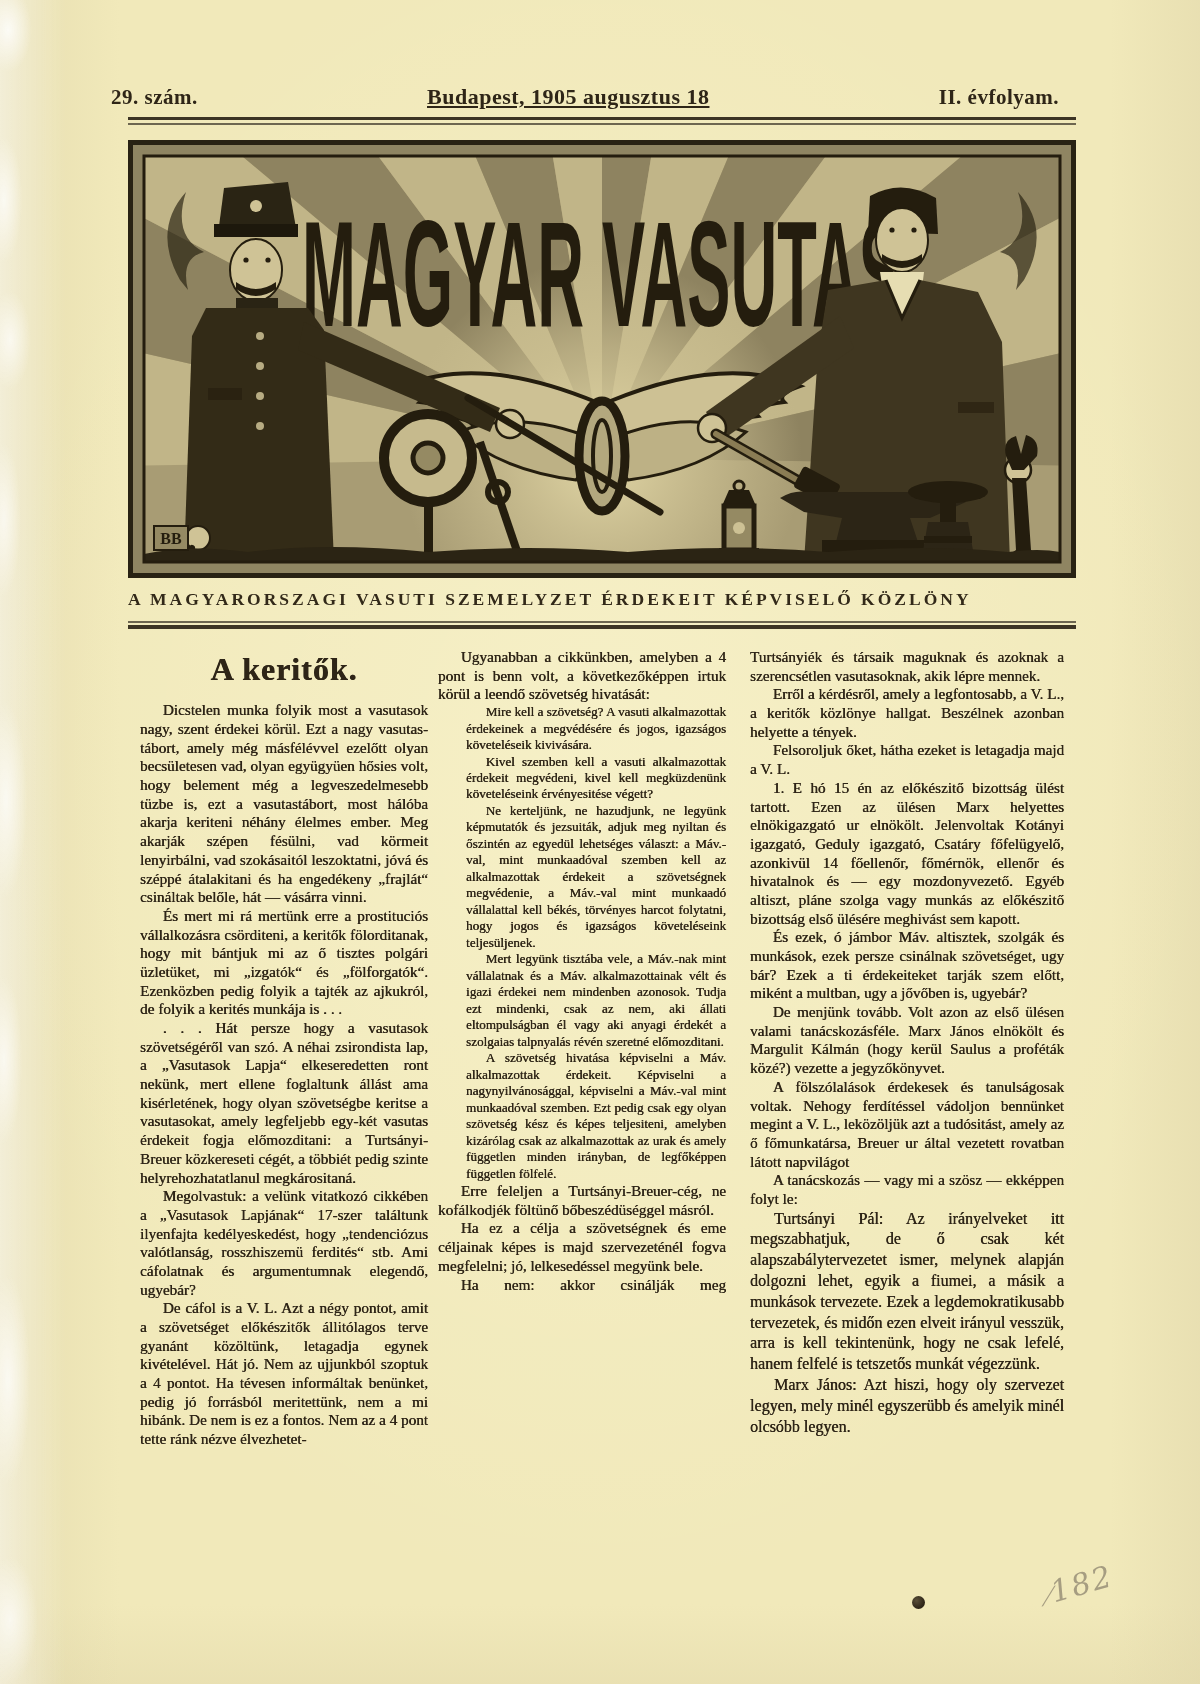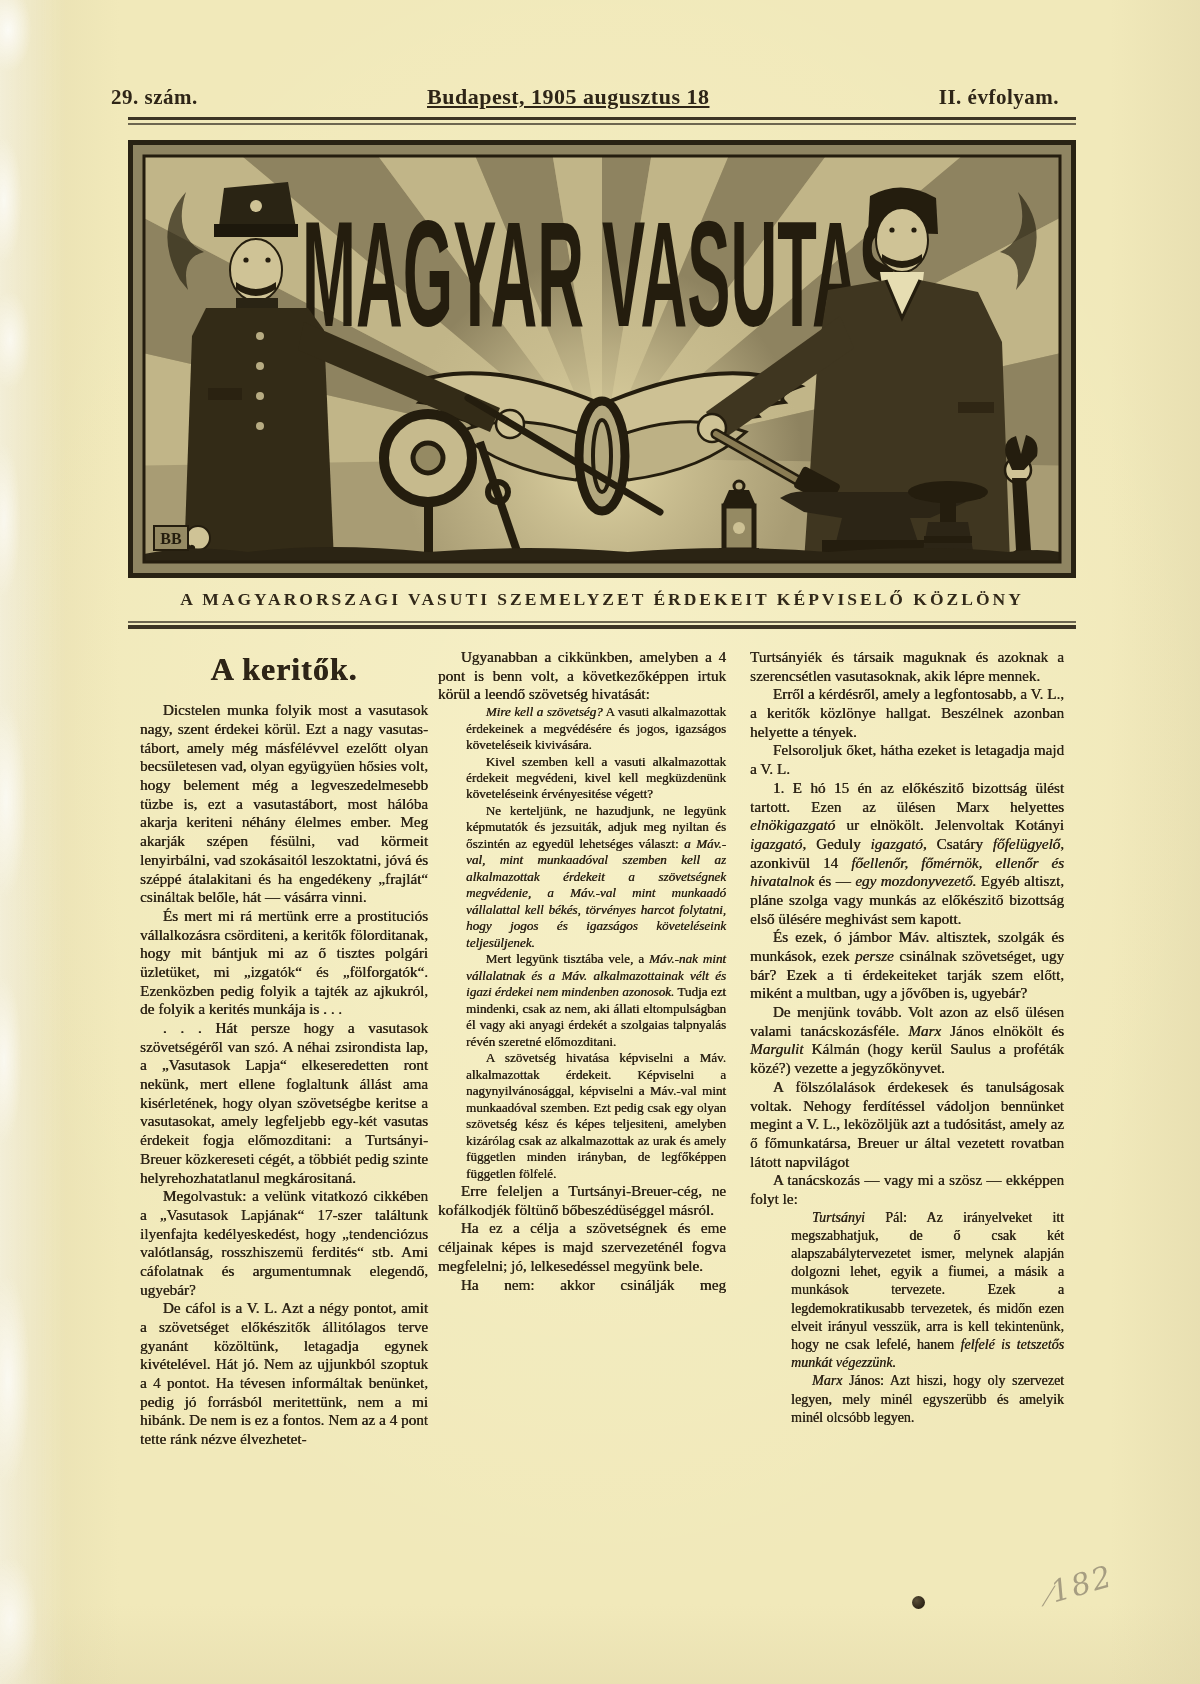--- a/index.html
+++ b/index.html
@@ -31,39 +31,39 @@
       linear-gradient(90deg, rgba(255,255,255,.55), rgba(255,255,255,0) 60%);
   }
   .hdr{position:absolute;left:111px;top:84px;width:948px;
     display:flex;justify-content:space-between;align-items:flex-end;
     font-weight:bold;font-size:21px;letter-spacing:.5px;}
   .hdr-center{font-size:22px;text-decoration:underline;}
   .hdr-rule{position:absolute;left:128px;top:117px;width:948px;height:3px;
     border-top:3px solid #3c3424;border-bottom:2px solid #6d6650;}
   .banner{position:absolute;left:128px;top:140px;width:948px;height:438px;margin:0;}
   .banner svg{display:block;width:100%;height:100%;}
-  .subtitle{position:absolute;left:128px;top:589px;width:948px;text-align:center;
+  .subtitle{position:absolute;left:128px;top:589px;width:948px;text-align:left;
     font-weight:bold;font-size:17.5px;letter-spacing:3px;color:#322919;}
   .sub-rule{position:absolute;left:128px;top:621px;width:948px;height:2px;
     border-top:2px solid #6d6650;border-bottom:4px solid #3c3424;}
   .col{position:absolute;top:648px;text-align:justify;
     font-size:15.2px;line-height:1.23;
     text-shadow:0.35px 0 0 currentColor;}
   .col1{left:140px;width:288px;}
   .col2{left:438px;width:288px;}
   .col3{left:750px;width:314px;}
   .col h1{margin:2px 0 12px;text-align:center;font-size:32px;letter-spacing:1px;
     font-weight:bold;text-shadow:0.5px 0 0 currentColor;}
   .col p{margin:0;text-indent:1.5em;}
   .col p.noind{text-indent:0;}
   .col p.spread{text-align-last:justify;}
   .quote{padding-left:28px;}
   .quote p{font-size:13.1px;line-height:1.26;}
-  .fine p{font-size:14px;line-height:1.3;margin-left:41px;}
-  .it{font-style:italic;}
+  .fine p{font-size:16px;line-height:1.3;}
+  .it{}
   .ink-dot{position:absolute;left:912px;top:1596px;width:13px;height:13px;border-radius:50%;
     background:radial-gradient(circle at 35% 35%, #5a4f38, #2c2416 70%);}
   .pencil{position:absolute;right:86px;top:1568px;color:#948b74;opacity:.8;
     font-style:italic;font-size:30px;transform:rotate(-16deg);
     font-family:"DejaVu Serif",serif;letter-spacing:2px;}
   .pencil::before{content:"⟋";font-size:22px;margin-right:-4px;}
 </style>
 </head>
 <body>
 

